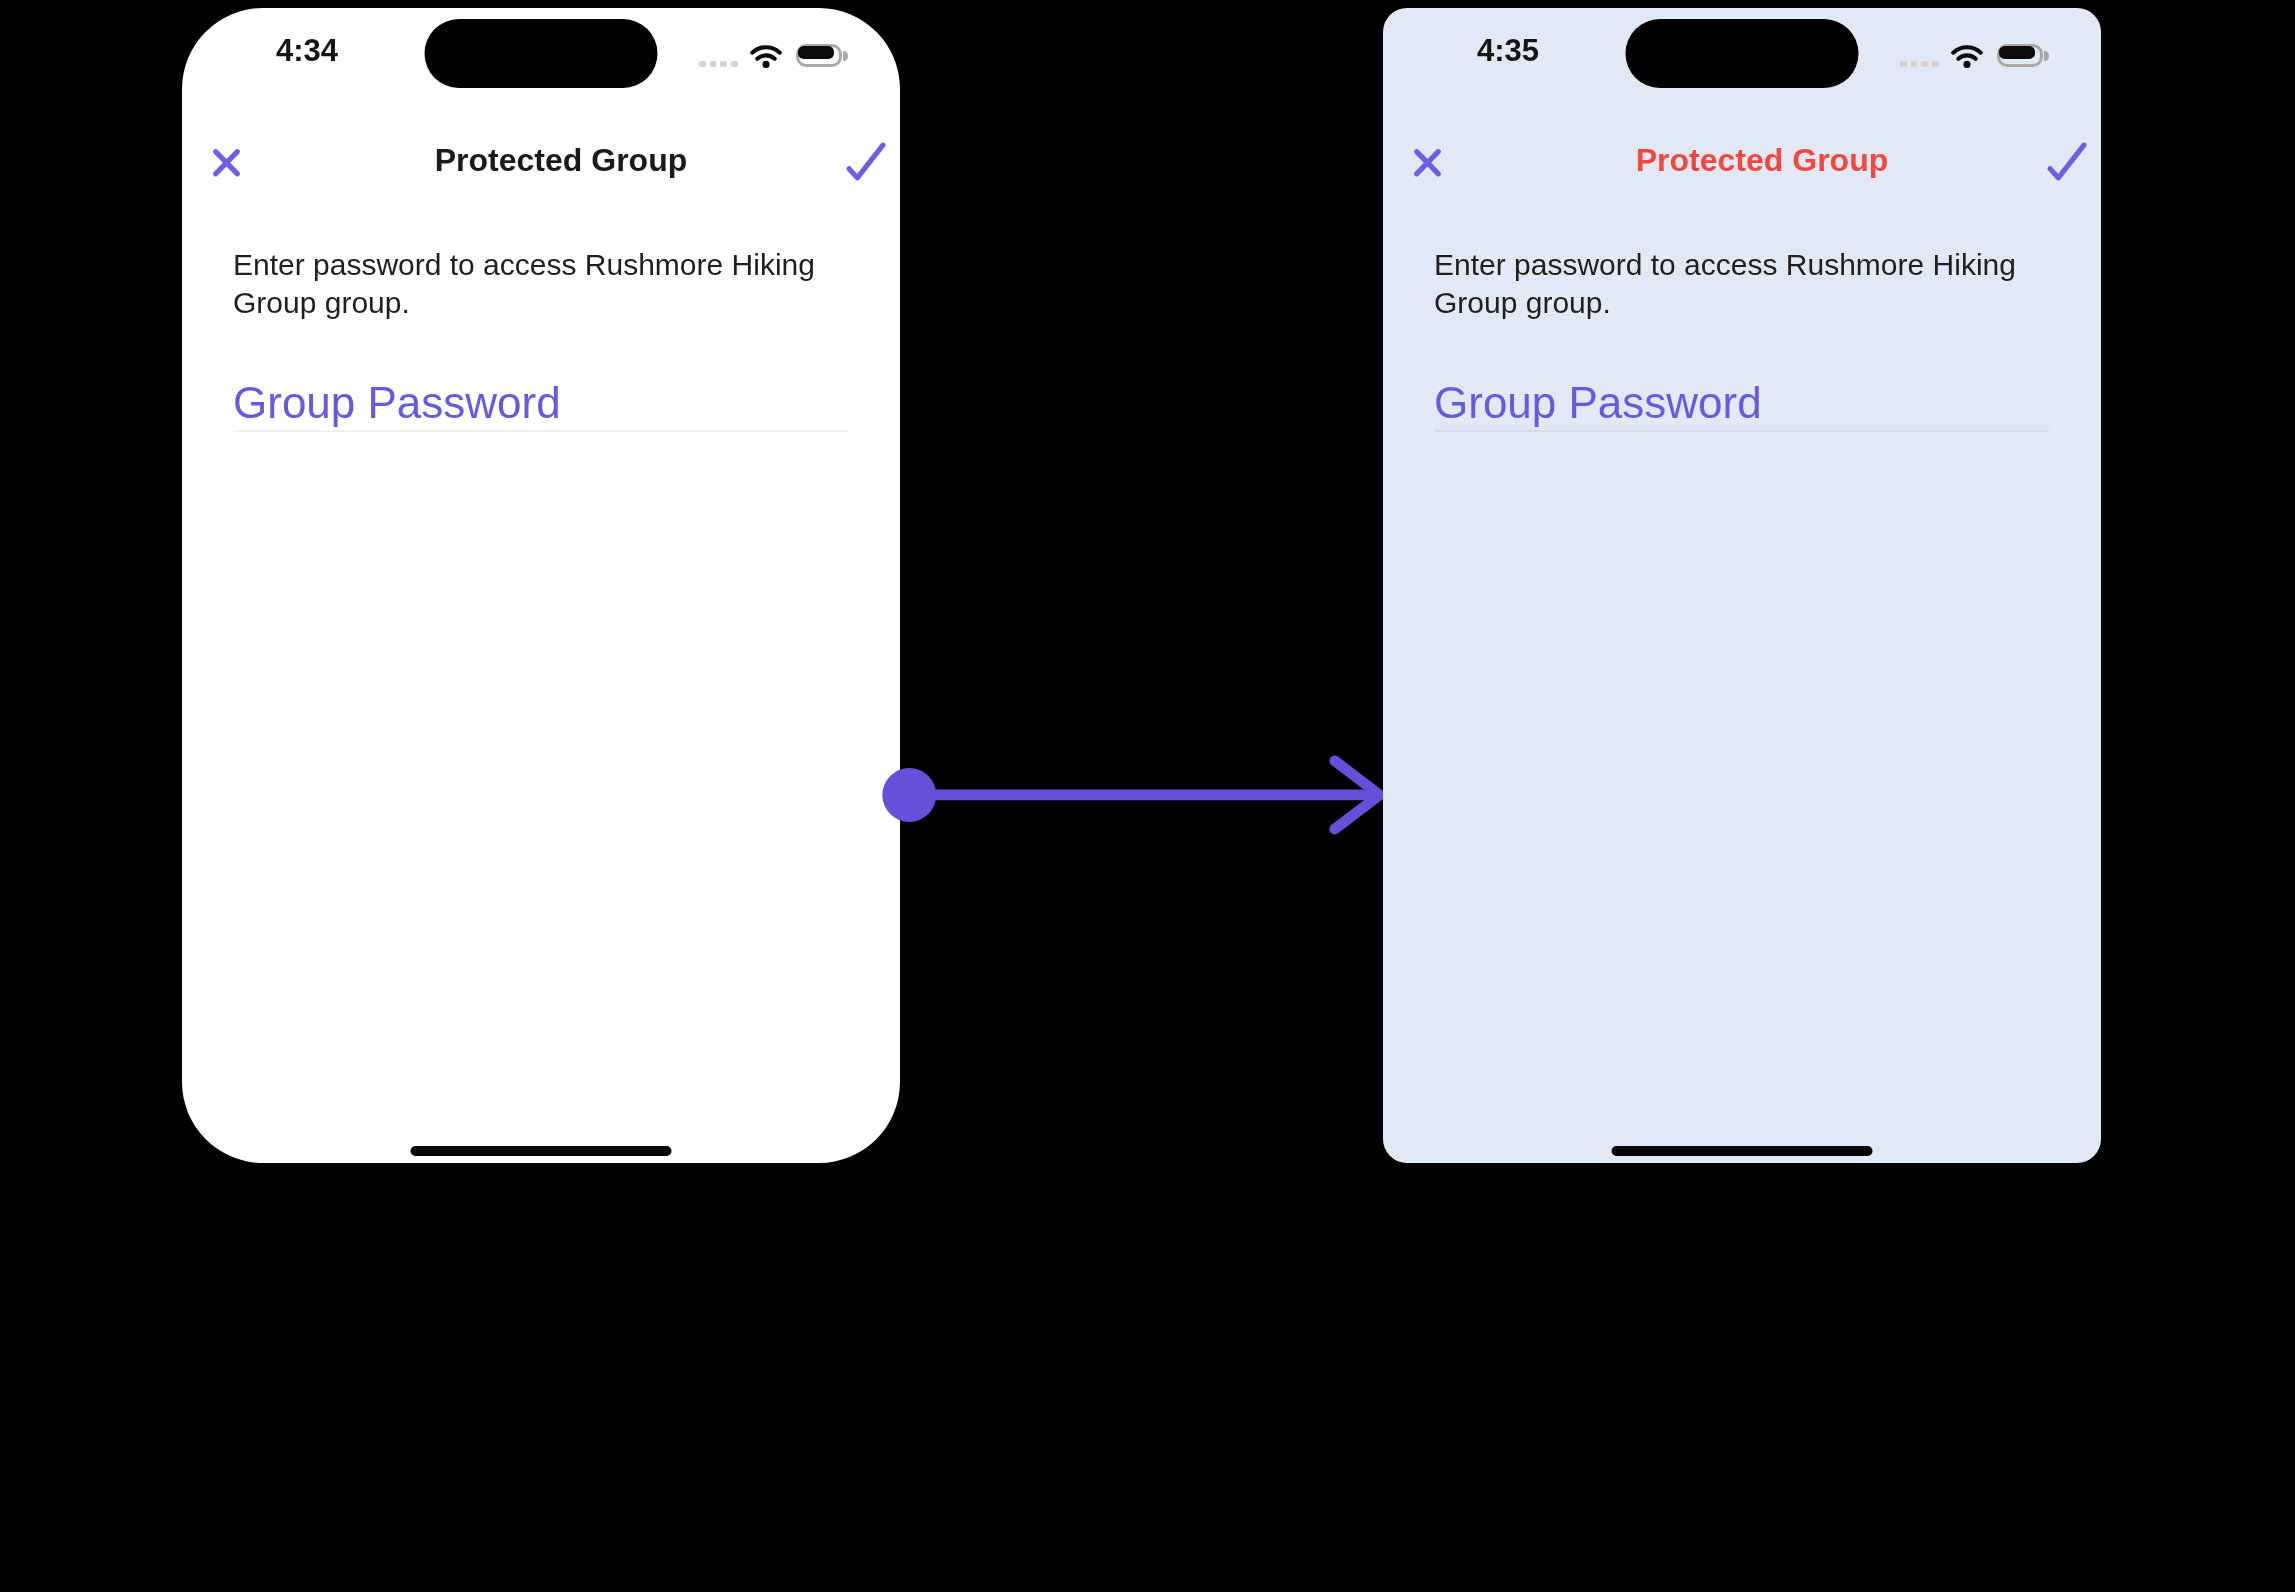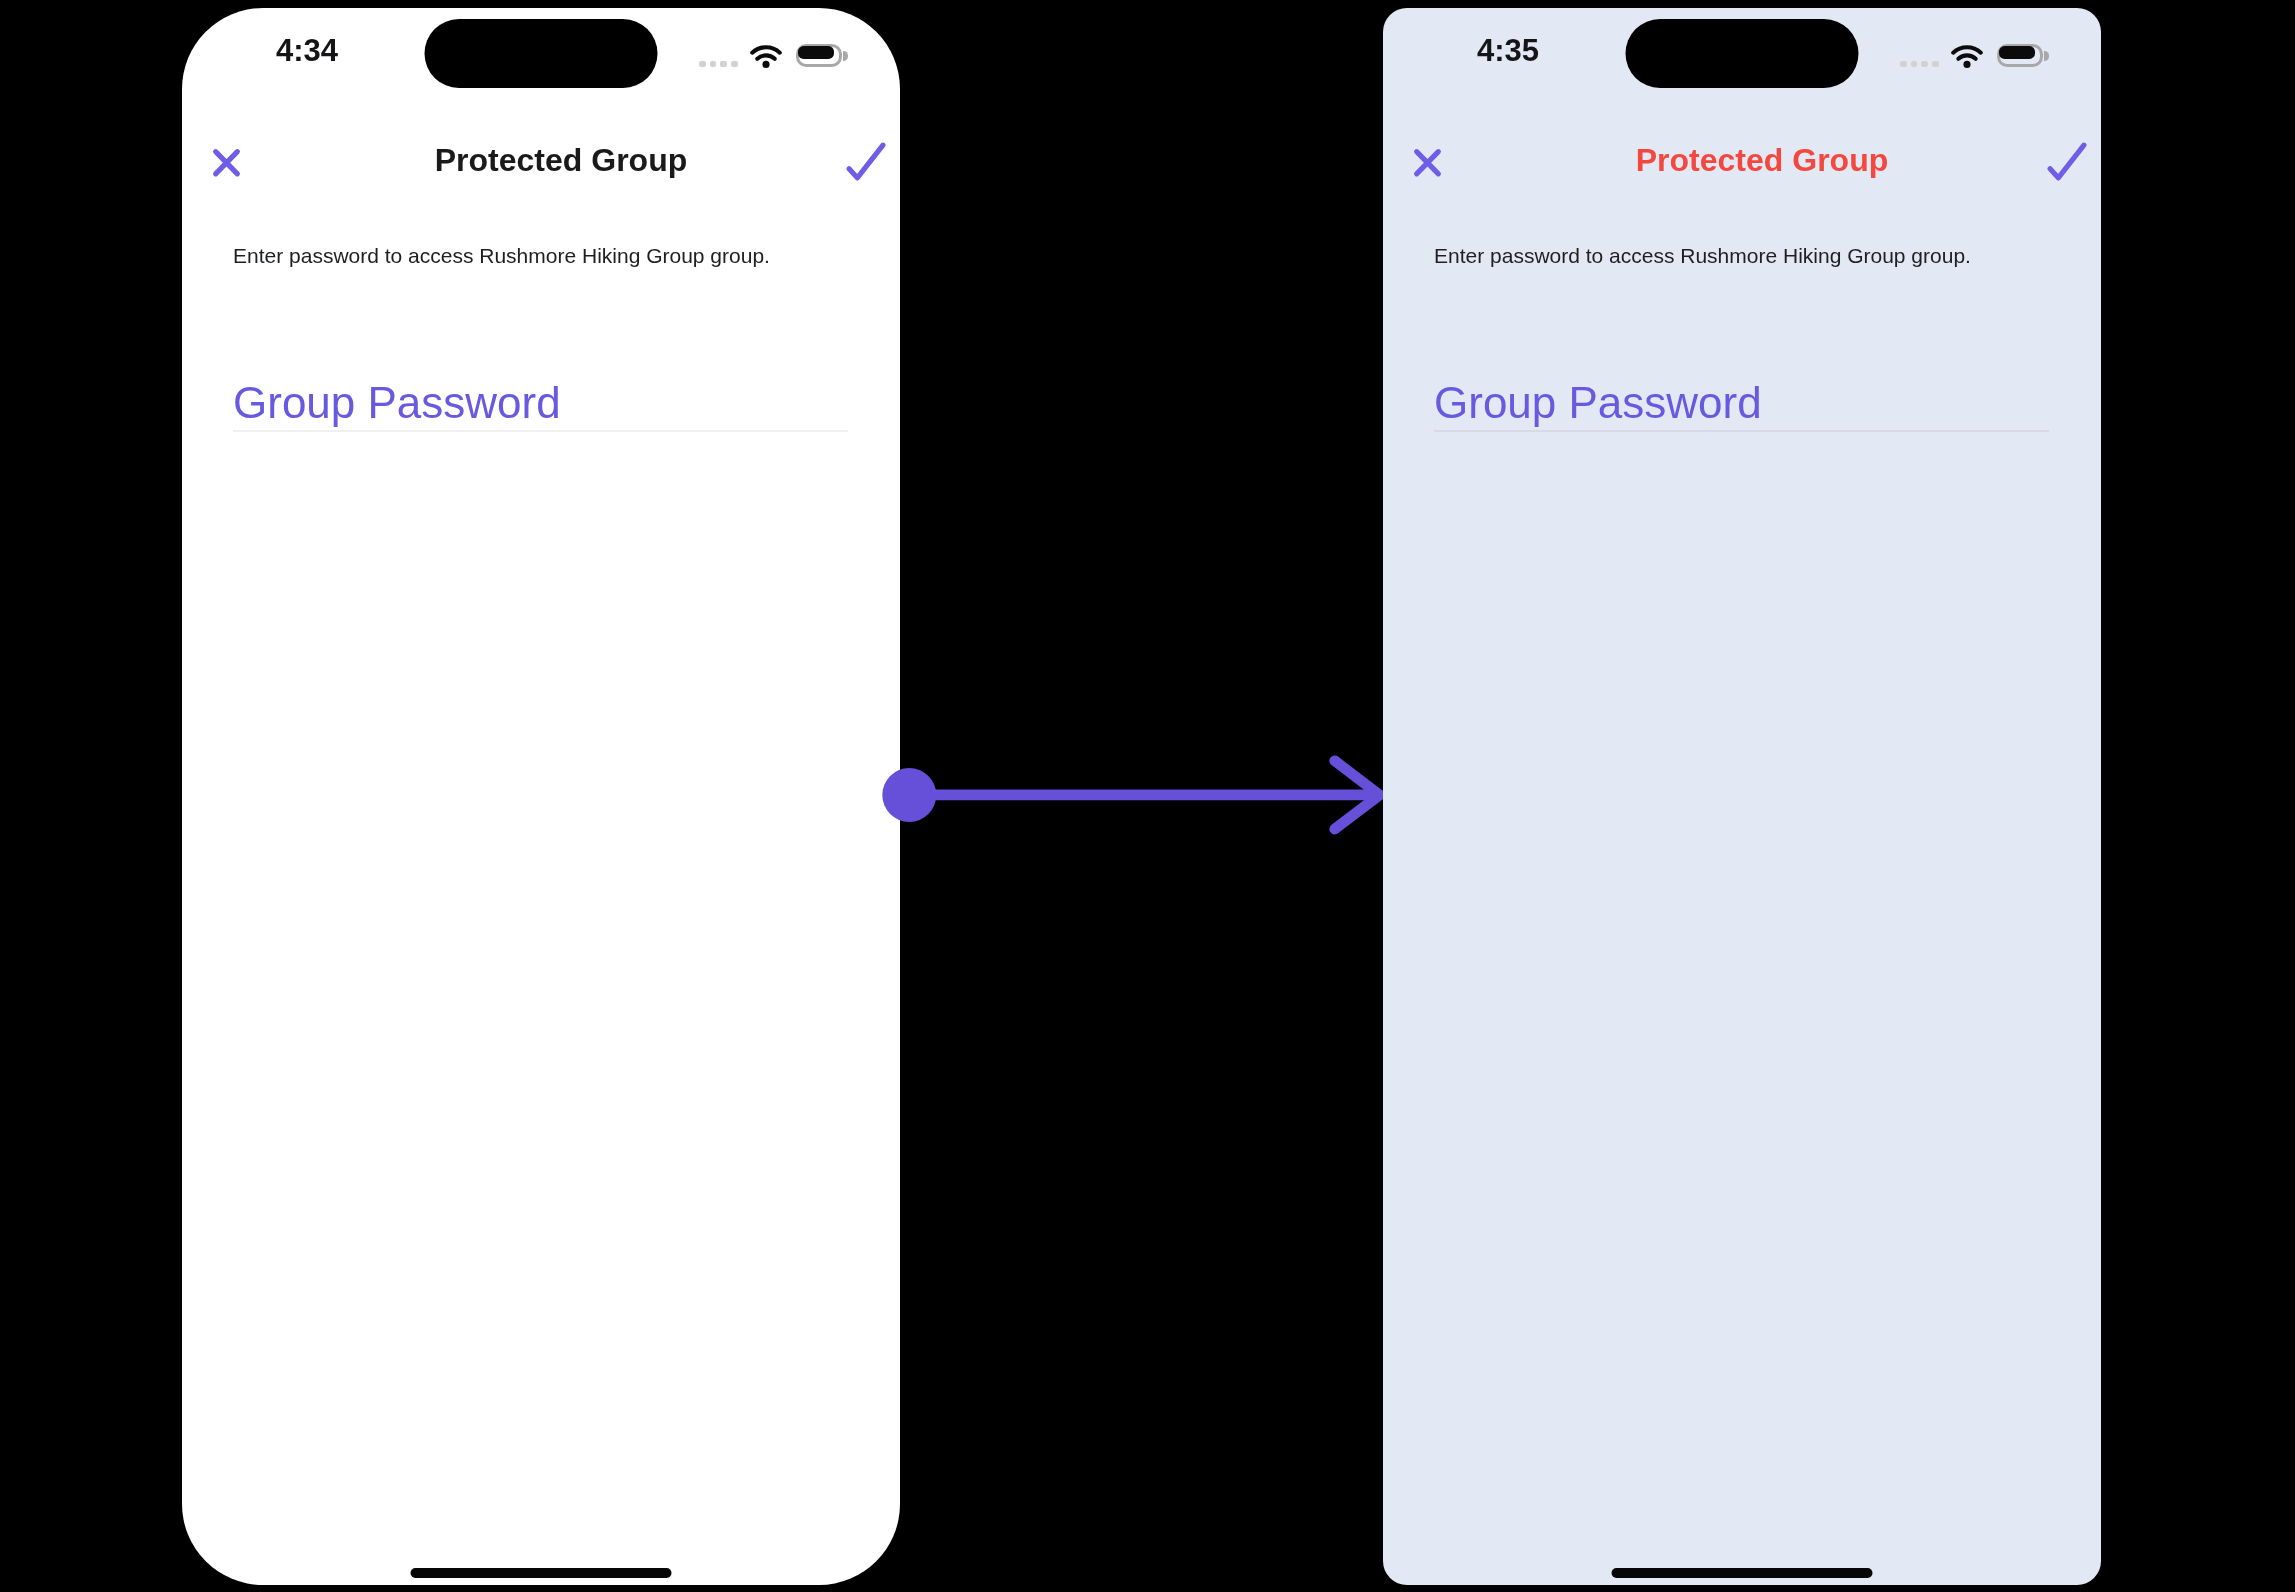--- a/index.html
+++ b/index.html
@@ -3,21 +3,21 @@
 <meta charset="utf-8">
 <style>
   html,body{margin:0;padding:0;}
   body{
     width:2295px;height:1593px;position:relative;overflow:hidden;
     background:#000000;
     font-family:"Liberation Sans","DejaVu Sans",sans-serif;
   }
   
   .phone{
-    position:absolute;top:7.7px;width:718px;height:1577px;
+    position:absolute;top:7.7px;width:718px;height:1155px;
     border-radius:81px;overflow:hidden;
   }
   .phone-before{left:182px;background:#ffffff;}
   .phone-after{left:1383px;background:#e3e9f4;border-radius:24px;}
 
   
   .time{
     position:absolute;left:64px;top:27.6px;width:122px;
     text-align:center;font-size:31px;font-weight:700;
     color:#151517;letter-spacing:0px;line-height:31px;
@@ -50,21 +50,21 @@
   }
   .phone-after .nav-title{color:#f4473d;}
   .confirm-btn{
     position:absolute;right:14.3px;top:133px;width:41px;height:40px;
     background:none;border:none;padding:0;cursor:pointer;
   }
 
   
   .desc{
     position:absolute;left:51px;top:208px;width:597px;
-    font-size:21px;line-height:38px;color:#1e1f23;font-weight:400;
+    font-size:30px;line-height:38px;color:#1e1f23;font-weight:400;
   }
   .field{position:absolute;left:51px;top:357px;width:615px;height:71px;cursor:text;}
   .field-label{
     position:absolute;left:0;top:20px;font-size:44px;line-height:36px;
     color:#675ae0;font-weight:400;white-space:nowrap;
   }
   .field-underline{position:absolute;left:0;top:65px;width:615px;height:2.6px;background:#efefef;}
   .phone-after .field-underline{background:#d7dbe5;}
 
   

